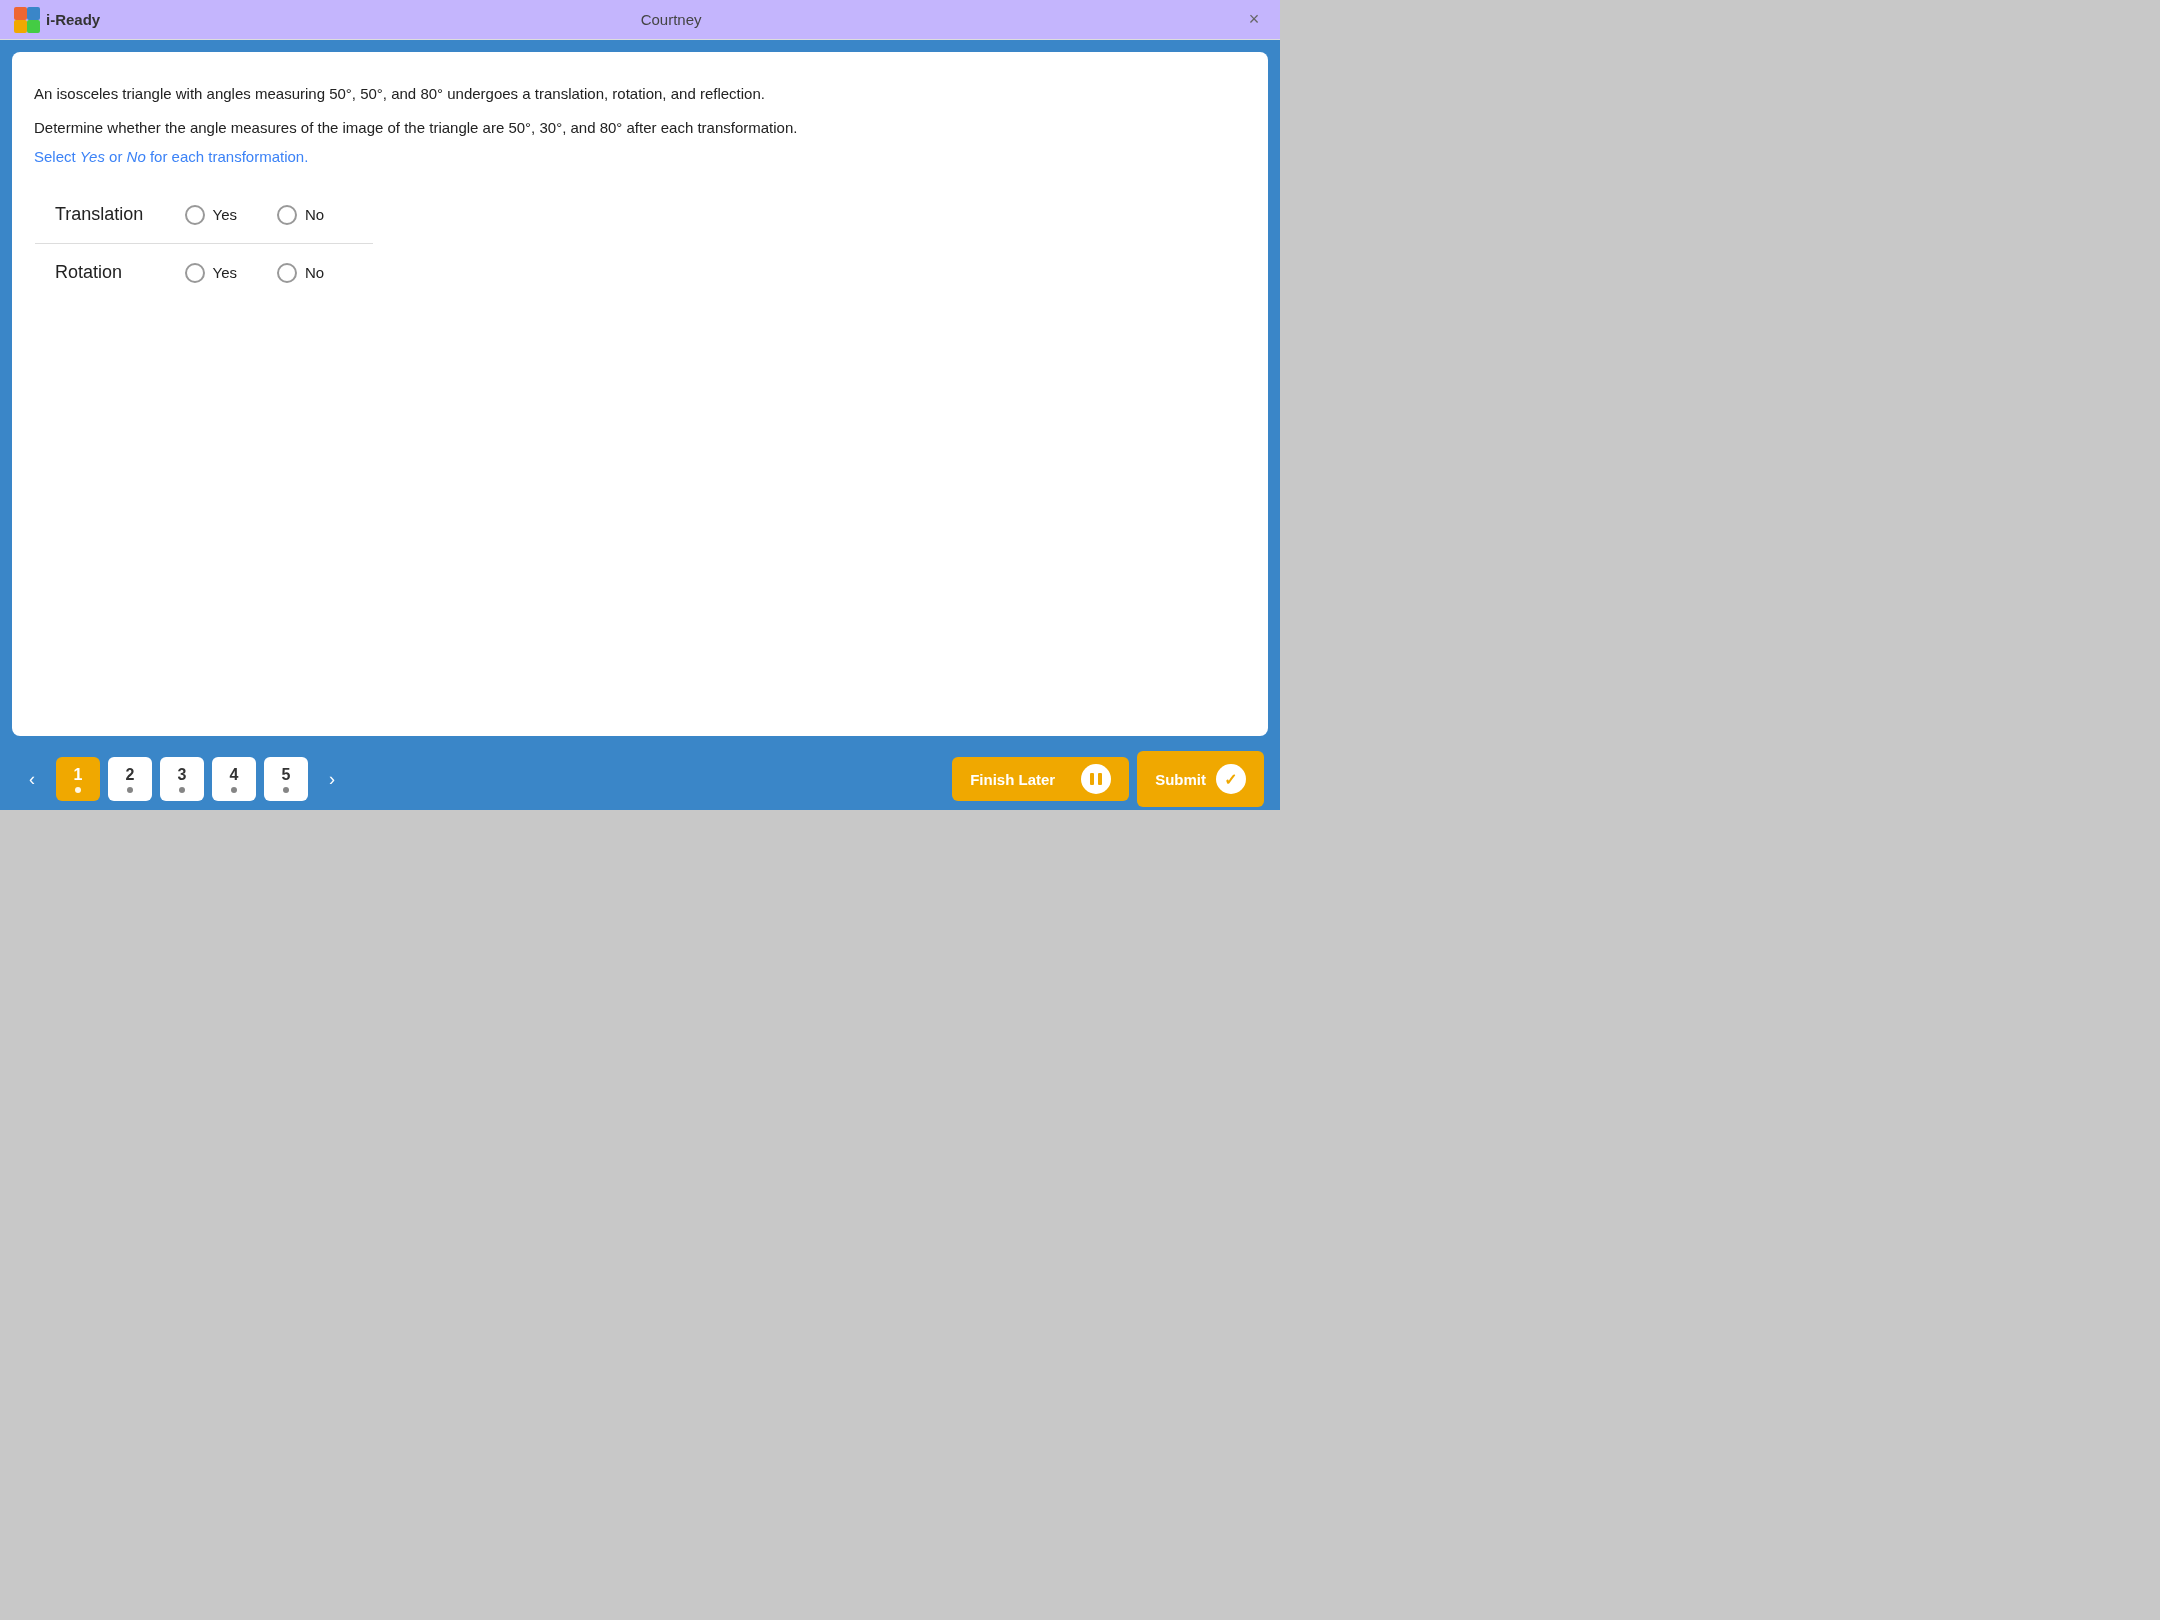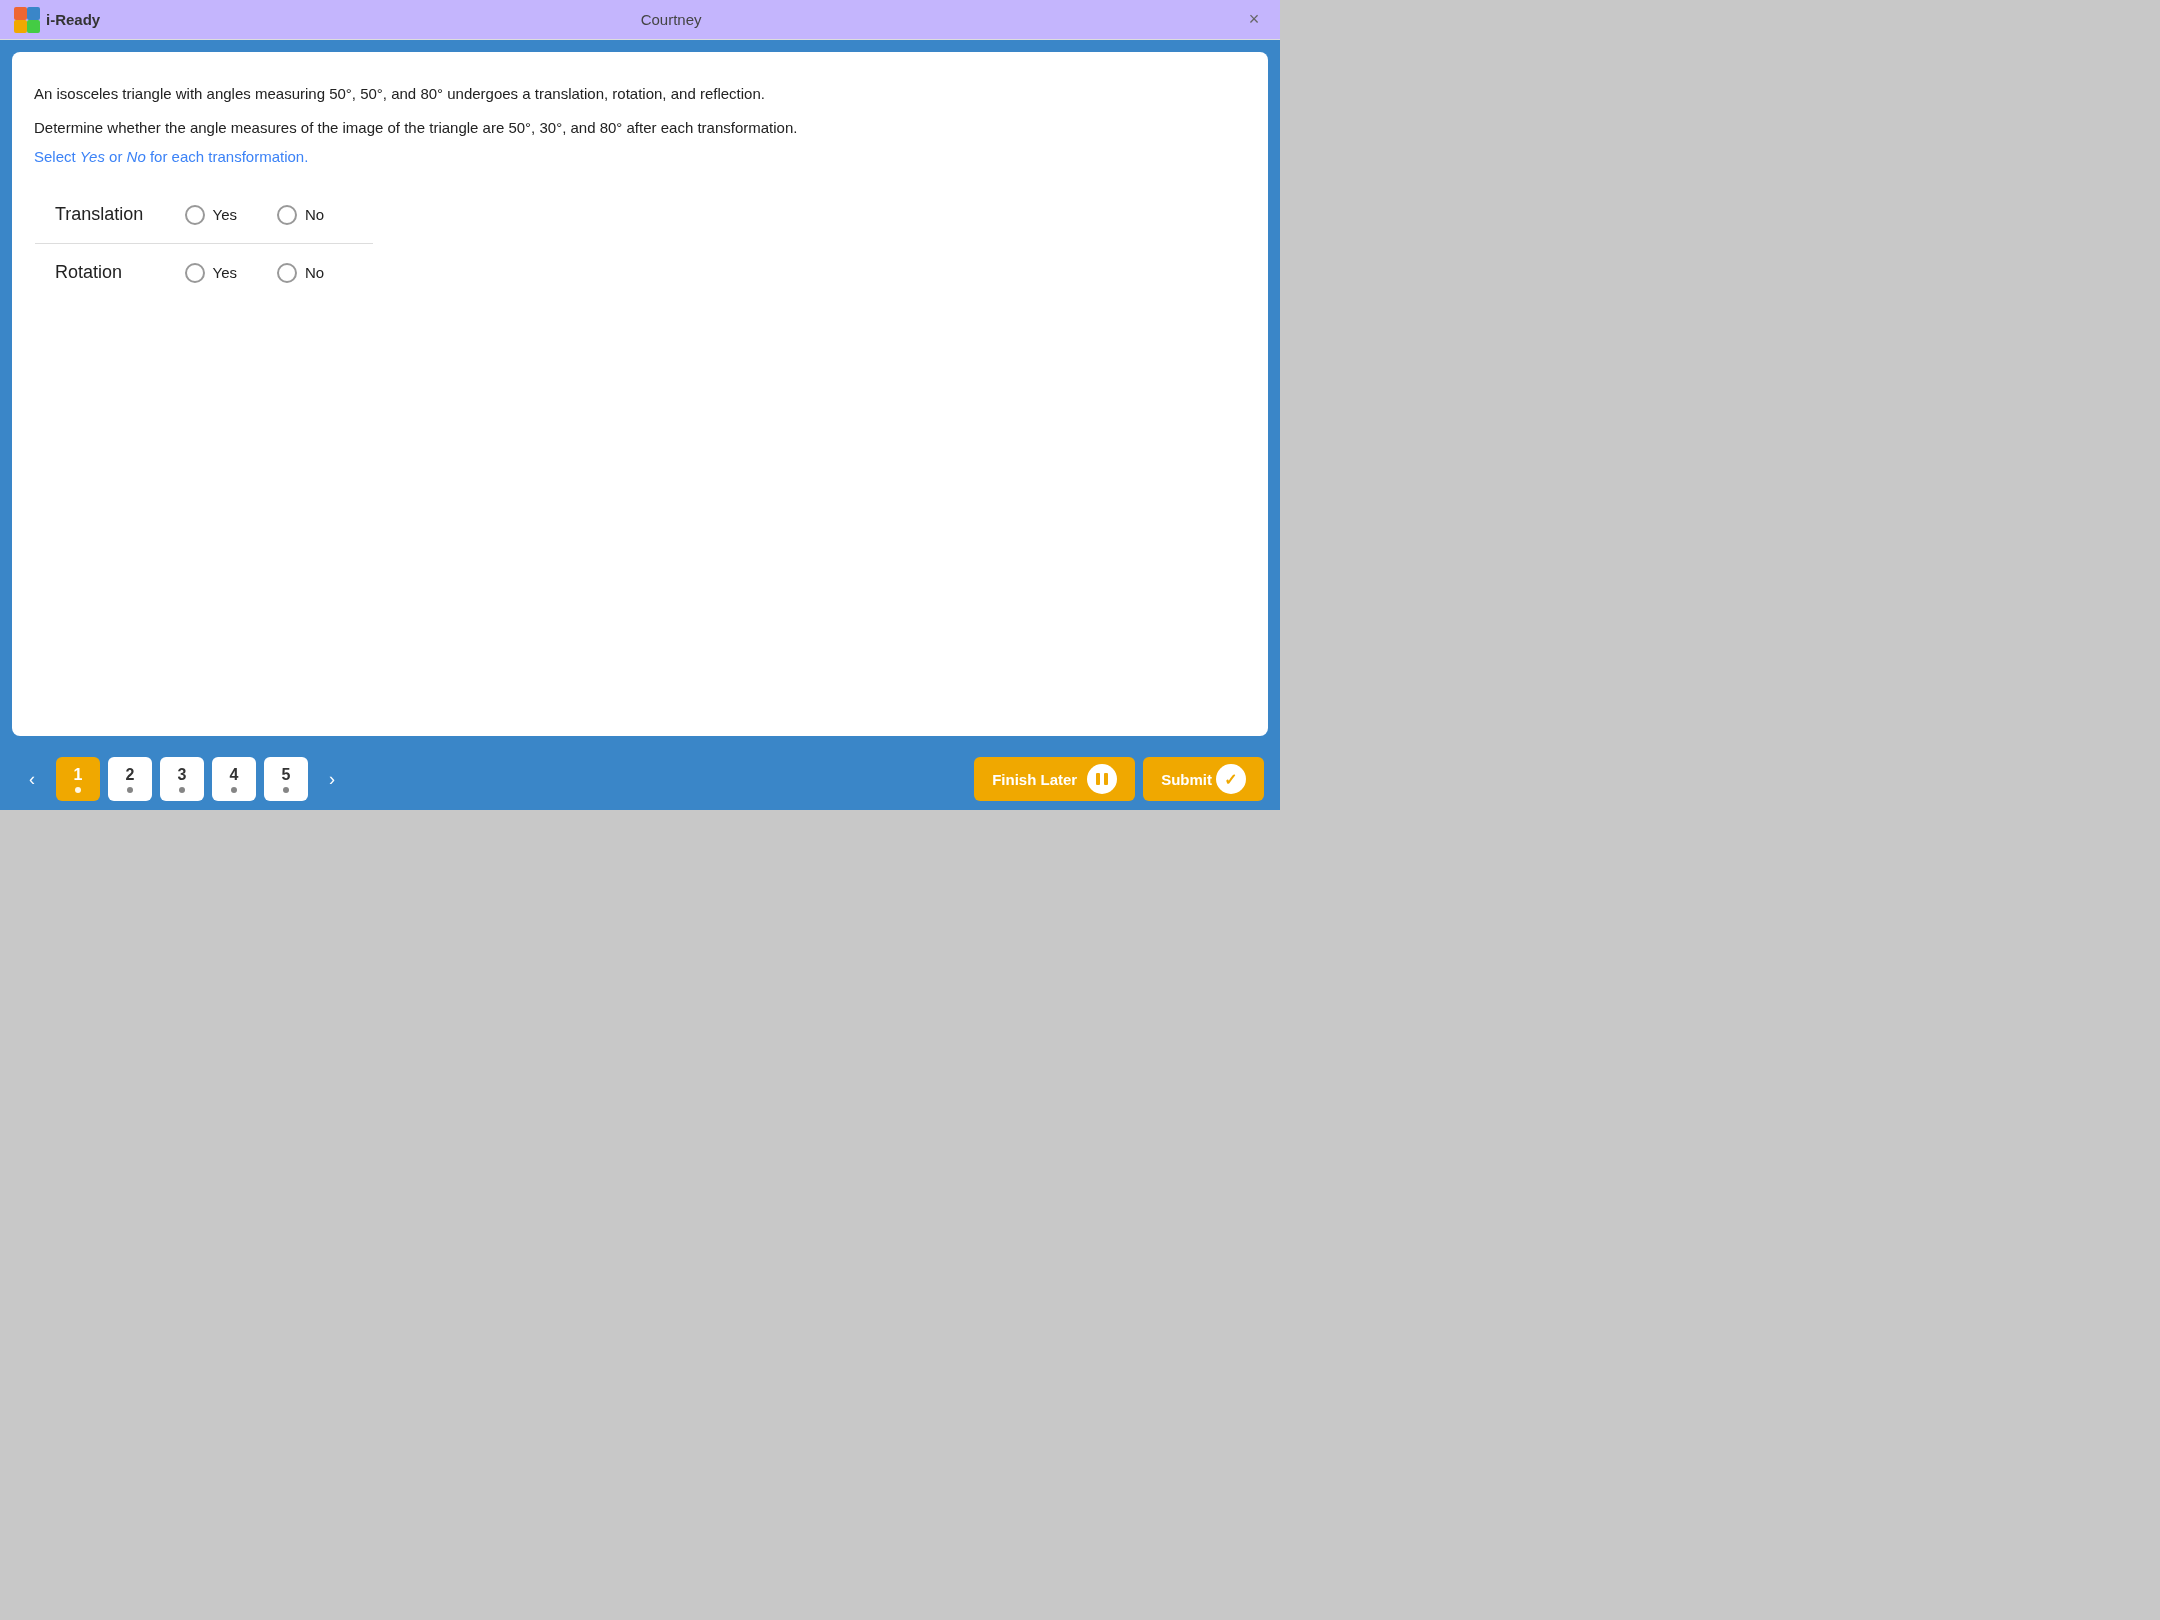--- a/index.html
+++ b/index.html
@@ -201,21 +201,21 @@
       gap: 8px;
     }
     .finish-later-btn {
       background: #f0a800;
       border: none;
       border-radius: 6px;
       height: 44px;
       padding: 0 18px;
       display: flex;
       align-items: center;
-      gap: 10px;
+      gap: 26px;
       cursor: pointer;
       font-size: 15px;
       font-weight: bold;
       color: white;
     }
     .pause-icon {
       width: 30px;
       height: 30px;
       border-radius: 50%;
       background: white;
@@ -227,25 +227,25 @@
     .pause-bar {
       width: 4px;
       height: 12px;
       background: #f0a800;
       border-radius: 1px;
     }
     .submit-btn {
       background: #f0a800;
       border: none;
       border-radius: 6px;
-      height: 44px;
+      height: 56px;
       padding: 0 18px;
       display: flex;
       align-items: center;
-      gap: 4px;
+      gap: 10px;
       cursor: pointer;
       font-size: 15px;
       font-weight: bold;
       color: white;
     }
     .check-icon {
       width: 30px;
       height: 30px;
       border-radius: 50%;
       background: white;

